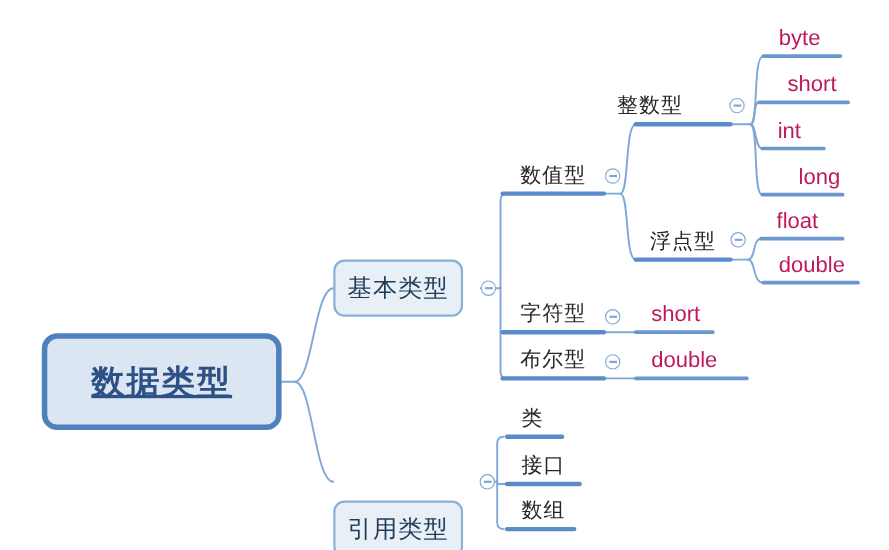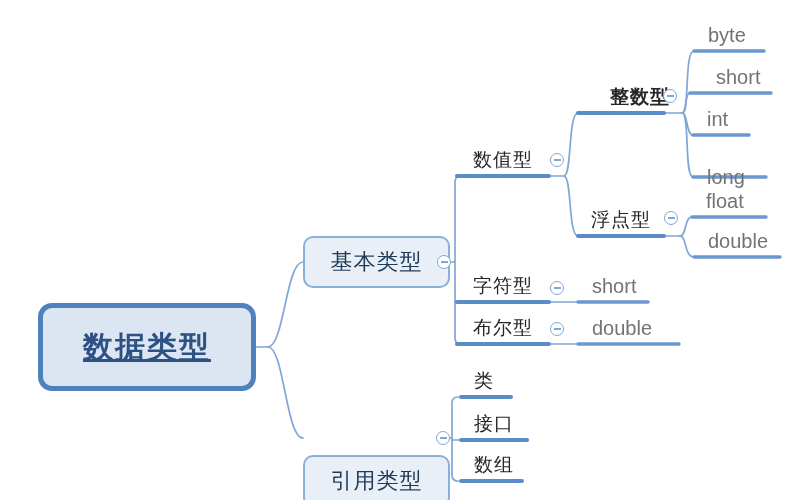--- a/index.html
+++ b/index.html
@@ -12,31 +12,31 @@
   .tS{stroke:#6b97cf;stroke-width:3.4;stroke-linecap:round;fill:none;}
   .c{stroke:#7fa7d6;stroke-width:1.7;stroke-linecap:round;fill:none;}
   .node{position:absolute;box-sizing:border-box;}
   .root-box{
     left:38px;top:303px;width:218px;height:88px;
     background:#dce6f2;border:5px solid #4f81bd;border-radius:14px;
     display:flex;align-items:center;justify-content:center;
     font-size:30px;font-weight:bold;color:#2e5185;letter-spacing:2px;text-decoration:underline;
   }
   .l1-box{
-    width:147px;height:52px;background:#e9eff6;border:2px solid #8ab0d8;border-radius:10px;
+    width:118px;height:52px;background:#e9eff6;border:2px solid #8ab0d8;border-radius:10px;
     display:flex;align-items:center;justify-content:center;
     font-size:22px;color:#1f3a57;letter-spacing:1px;
   }
   .t2{
     height:26px;line-height:26px;text-align:center;
     font-size:19px;color:#262626;letter-spacing:1px;
   }
   .leaf{
     height:26px;line-height:26px;text-align:left;padding-left:14px;
-    font-size:20px;color:#737373;
+    font-size:20px;color:#be185d;
   }
   .leaf-cn{
     height:26px;line-height:26px;text-align:left;padding-left:13px;
     font-size:19px;color:#262626;letter-spacing:1px;
   }
   .minus{
     position:absolute;width:14px;height:14px;border-radius:50%;
     border:1.4px solid #7fa7d6;background:#ffffff;box-sizing:border-box;
     display:flex;align-items:center;justify-content:center;
   }
@@ -92,27 +92,27 @@
   </svg>
 
   <div class="node root-box">数据类型</div>
 
   <div class="node l1-box" style="left:303px;top:236px;">基本类型</div>
   <div class="node l1-box" style="left:303px;top:412px;margin-top:43px;">引用类型</div>
 
   <div class="node t2" style="left:457px;top:147px;width:92px;">数值型</div>
   <div class="node t2" style="left:457px;top:273px;width:92px;">字符型</div>
   <div class="node t2" style="left:457px;top:315px;width:92px;">布尔型</div>
-  <div class="node t2" style="left:597px;top:84px;width:86px;font-weight:bold;">整数型</div>
+  <div class="node t2" style="left:548px;top:84px;width:86px;">整数型</div>
   <div class="node t2" style="left:578px;top:207px;width:86px;">浮点型</div>
 
   <div class="node leaf" style="left:694px;top:22px;">byte</div>
   <div class="node leaf" style="left:690px;top:64px;margin-left:12px;">short</div>
   <div class="node leaf" style="left:693px;top:106px;">int</div>
-  <div class="node leaf" style="left:693px;top:148px;margin-top:16px;">long</div>
+  <div class="node leaf" style="left:712px;top:148px;">long</div>
 
   <div class="node leaf" style="left:692px;top:188px;">float</div>
   <div class="node leaf" style="left:694px;top:228px;">double</div>
 
   <div class="node leaf" style="left:578px;top:273px;">short</div>
   <div class="node leaf" style="left:578px;top:315px;">double</div>
 
   <div class="node leaf-cn" style="left:461px;top:368px;">类</div>
   <div class="node leaf-cn" style="left:461px;top:411px;">接口</div>
   <div class="node leaf-cn" style="left:461px;top:452px;">数组</div>

